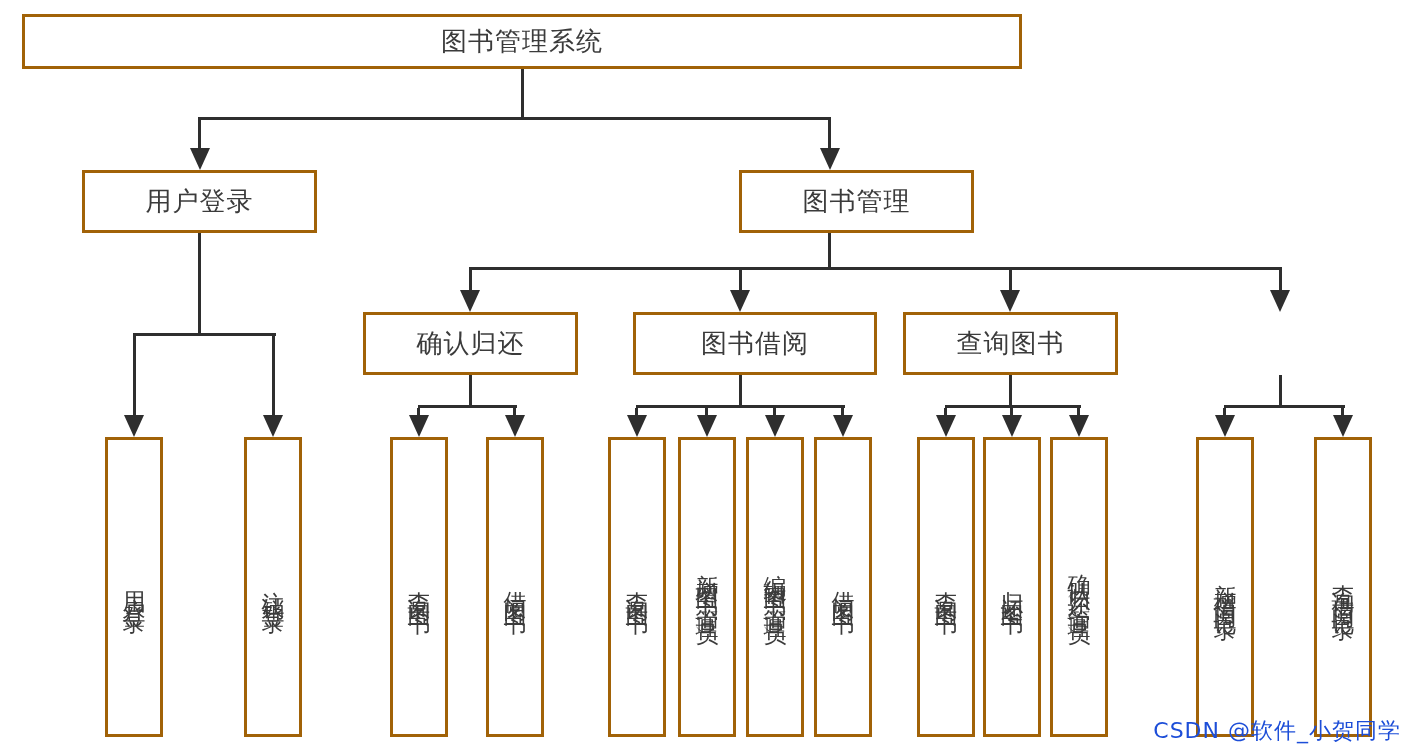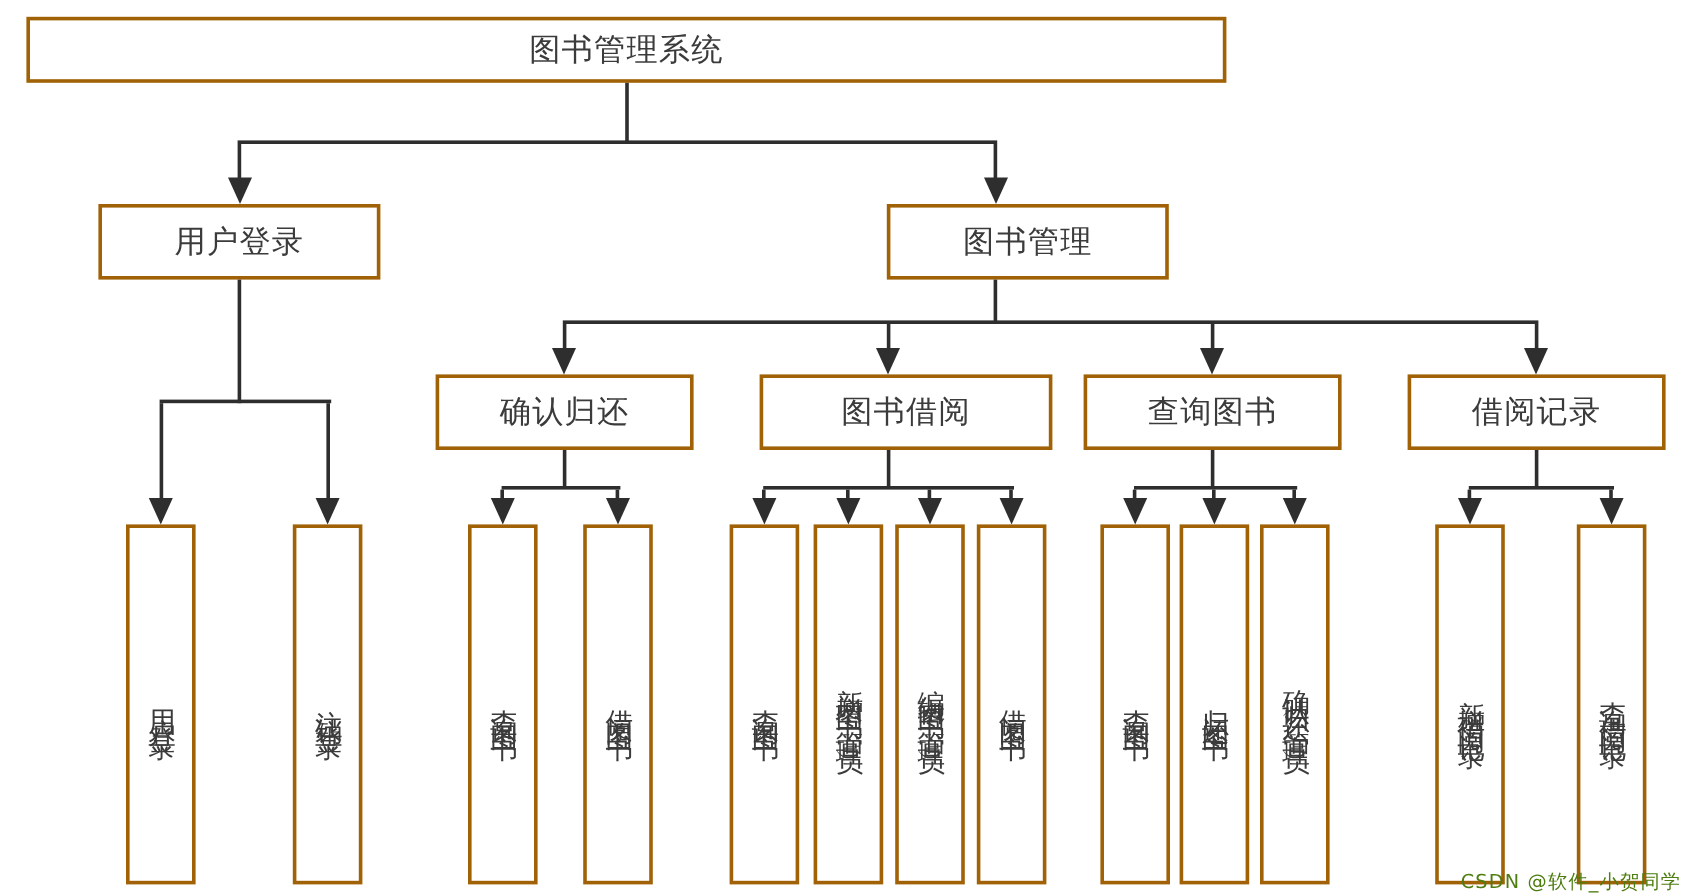--- a/index.html
+++ b/index.html
@@ -31,22 +31,22 @@
   .line{position:absolute;background:#2e2e2e;}
   .arrow{
     position:absolute;width:0;height:0;
     border-left:10px solid transparent;
     border-right:10px solid transparent;
     border-top:22px solid #2e2e2e;
   }
   .watermark{
     position:absolute;
     right:4px;bottom:1px;
-    font-size:16px;
-    color:#4d7c0f;
+    font-size:22px;
+    color:#1d4ed8;
     letter-spacing:1px;
     z-index:10;
     white-space:nowrap;
   }
 </style>
 </head>
 <body>
 
 <div class="canvas">
 
@@ -67,23 +67,20 @@
   </div>
 
   <div class="node" style="left:633px;top:312px;width:244px;height:63px;">
     <span class="hlabel">图书借阅</span>
   </div>
 
   <div class="node" style="left:903px;top:312px;width:215px;height:63px;">
     <span class="hlabel">查询图书</span>
   </div>
 
-  <div class="node" style="left:1173px;top:312px;width:215px;height:63px;">
-    <span class="hlabel">借阅记录</span>
-  </div>
 
   <div class="node vleaf" style="left:105px;">
     <span class="vlabel">用户登录</span>
   </div>
   <div class="node vleaf" style="left:244px;">
     <span class="vlabel">注销登录</span>
   </div>
 
   <div class="node vleaf" style="left:390px;">
     <span class="vlabel">查询图书</span>

